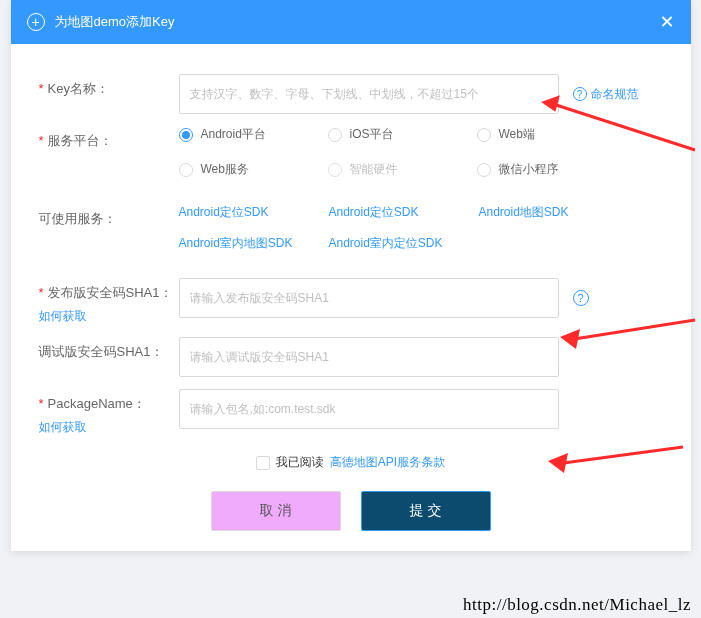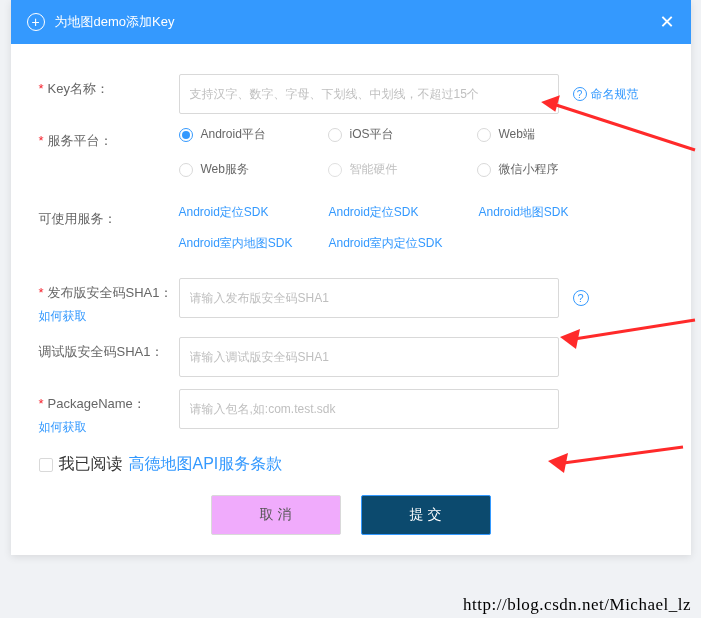--- a/index.html
+++ b/index.html
@@ -23,21 +23,21 @@
 .radio-item { display: flex; align-items: center; width: 145px; margin-bottom: 14px; font-size: 12px; color: #666; cursor: pointer; }
 .radio-circle { width: 14px; height: 14px; border: 1px solid #d9d9d9; border-radius: 50%; margin-right: 8px; display: flex; align-items: center; justify-content: center; }
 .radio-circle.checked { border-color: #3499fe; }
 .radio-circle.checked::after { content: ""; width: 8px; height: 8px; background: #3499fe; border-radius: 50%; }
 .radio-item.disabled { color: #bfbfbf; cursor: not-allowed; }
 .radio-item.disabled .radio-circle { border-color: #e0e0e0; }
 .services { display: flex; flex-wrap: wrap; gap: 0; }
 .service-link { color: #3499fe; font-size: 12px; width: 150px; margin-bottom: 14px; cursor: pointer; }
 .sub-link { color: #3499fe; font-size: 12px; display: block; margin-top: 6px; cursor: pointer; }
 .label-col { width: 140px; }
-.terms-row { text-align: center; margin: 18px 0 20px 0; font-size: 16px; display: flex; align-items: center; justify-content: flex-start; gap: 6px; }
+.terms-row { text-align: center; margin: 18px 0 20px 0; font-size: 12px; display: flex; align-items: center; justify-content: center; gap: 6px; }
 .checkbox { width: 14px; height: 14px; border: 1px solid #d9d9d9; border-radius: 2px; cursor: pointer; }
 .terms-row a { color: #3499fe; cursor: pointer; }
 .btn-row { display: flex; justify-content: center; gap: 20px; }
 .btn { width: 130px; height: 40px; border-radius: 2px; font-size: 14px; cursor: pointer; display: flex; align-items: center; justify-content: center; }
 .btn-cancel { background: #f0abfc; border: 1px solid #d9d9d9; color: #555; }
 .btn-submit { background: #0c4a6e; border: 1px solid #3499fe; color: #fff; }
 .watermark { position: absolute; right: 10px; bottom: 3px; color: #000000; font-size: 17px; font-family: Georgia, serif; letter-spacing: 0.5px; }
 svg.arrow-svg { position: absolute; pointer-events: none; }
 </style>
 </head>

